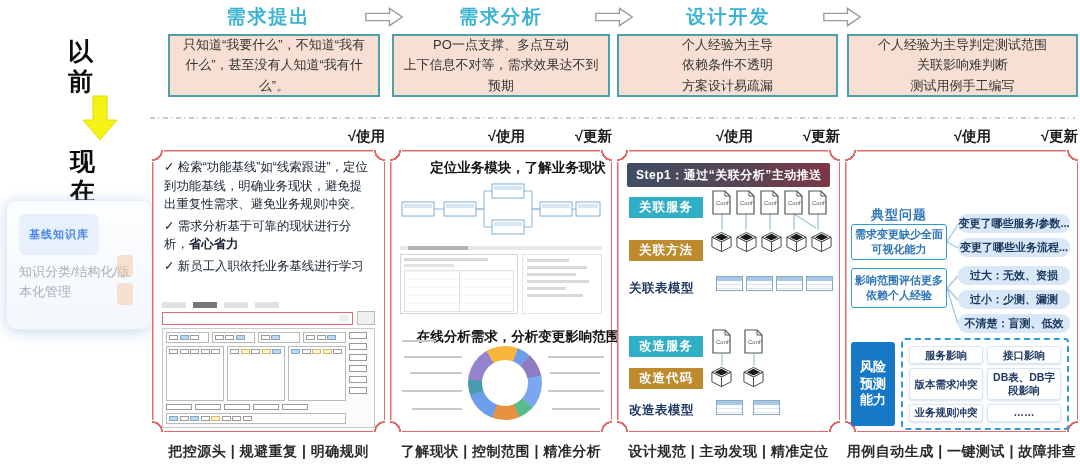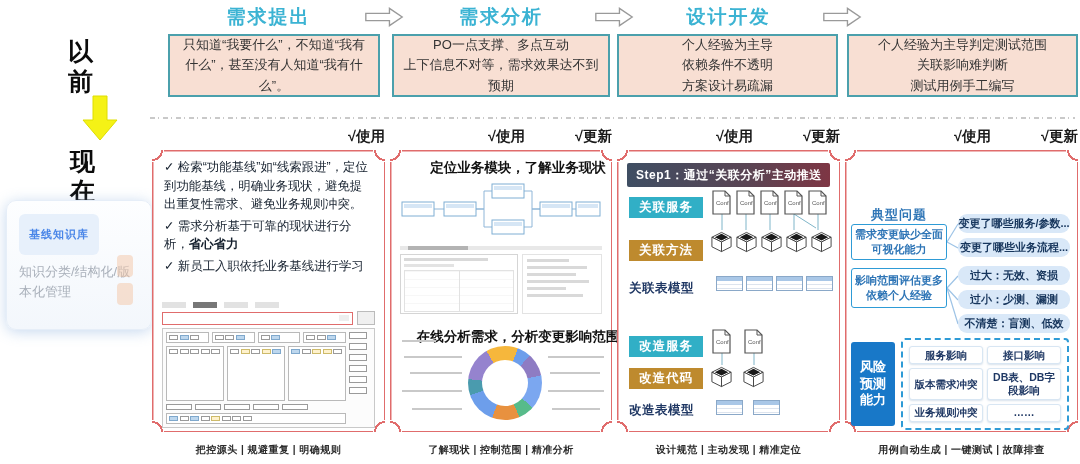--- a/index.html
+++ b/index.html
@@ -27,21 +27,21 @@
       radial-gradient(circle at 0 100%,    transparent 9px,#E06C6C 9px 11px,transparent 11px),
       radial-gradient(circle at 100% 100%, transparent 9px,#E06C6C 9px 11px,transparent 11px),
       linear-gradient(#E06C6C,#E06C6C),
       linear-gradient(#E06C6C,#E06C6C),
       linear-gradient(#E06C6C,#E06C6C),
       linear-gradient(#E06C6C,#E06C6C);
     background-position:0 0,100% 0,0 100%,100% 100%,12px 0,12px 100%,0 12px,100% 12px;
     background-size:12px 12px,12px 12px,12px 12px,12px 12px,
       calc(100% - 24px) 1.5px,calc(100% - 24px) 1.5px,1.5px calc(100% - 24px),1.5px calc(100% - 24px);
     background-repeat:no-repeat;}
-  .caption{position:absolute;top:443px;text-align:center;font-size:10px;font-weight:600;
+  .caption{position:absolute;top:443px;text-align:center;font-size:14px;font-weight:600;
            color:#2b2b2b;letter-spacing:.5px;}
 
   
   .big-era{position:absolute;width:30px;font-size:25px;font-weight:800;color:#0b0b0b;line-height:1.2;}
   .kcard{position:absolute;left:6px;top:200px;width:146px;height:130px;border-radius:10px;
          background:linear-gradient(180deg,#FDFEFF,#F3F7FC);border:1px solid #E6EEF8;
          box-shadow:0 2px 14px rgba(130,170,220,.45);box-sizing:border-box;}
   .kpill{display:inline-block;margin:13px 0 7px 12px;background:#E7F0FB;color:#4A86E8;
          font-size:11px;font-weight:bold;padding:13px 10px;border-radius:6px;letter-spacing:1px;}
   .ksub{margin:0 10px 0 12px;color:#A9B0BA;font-size:13px;line-height:1.5;}

